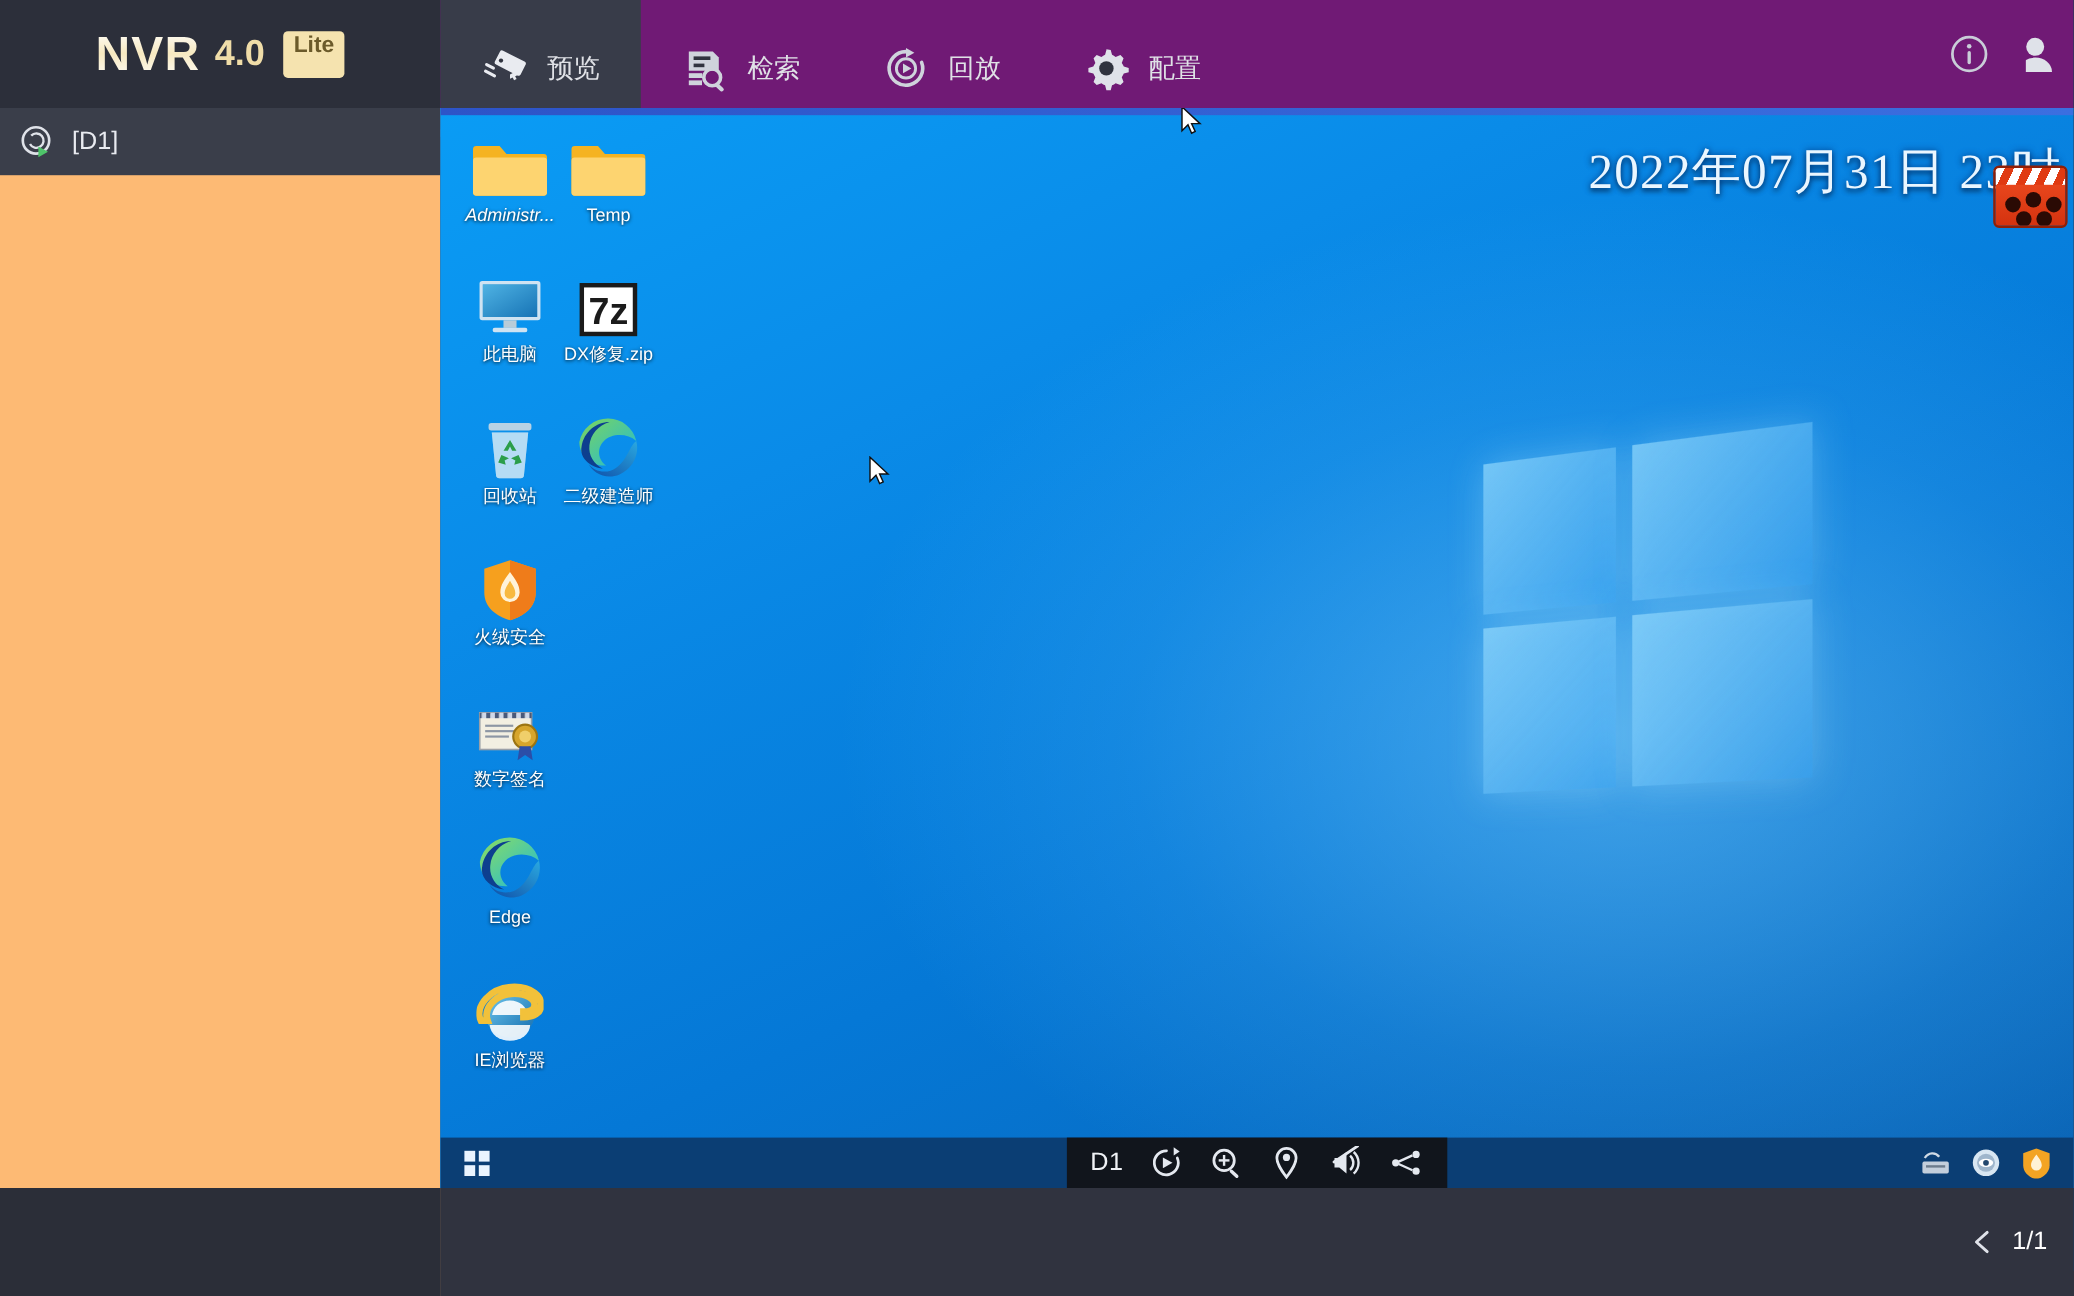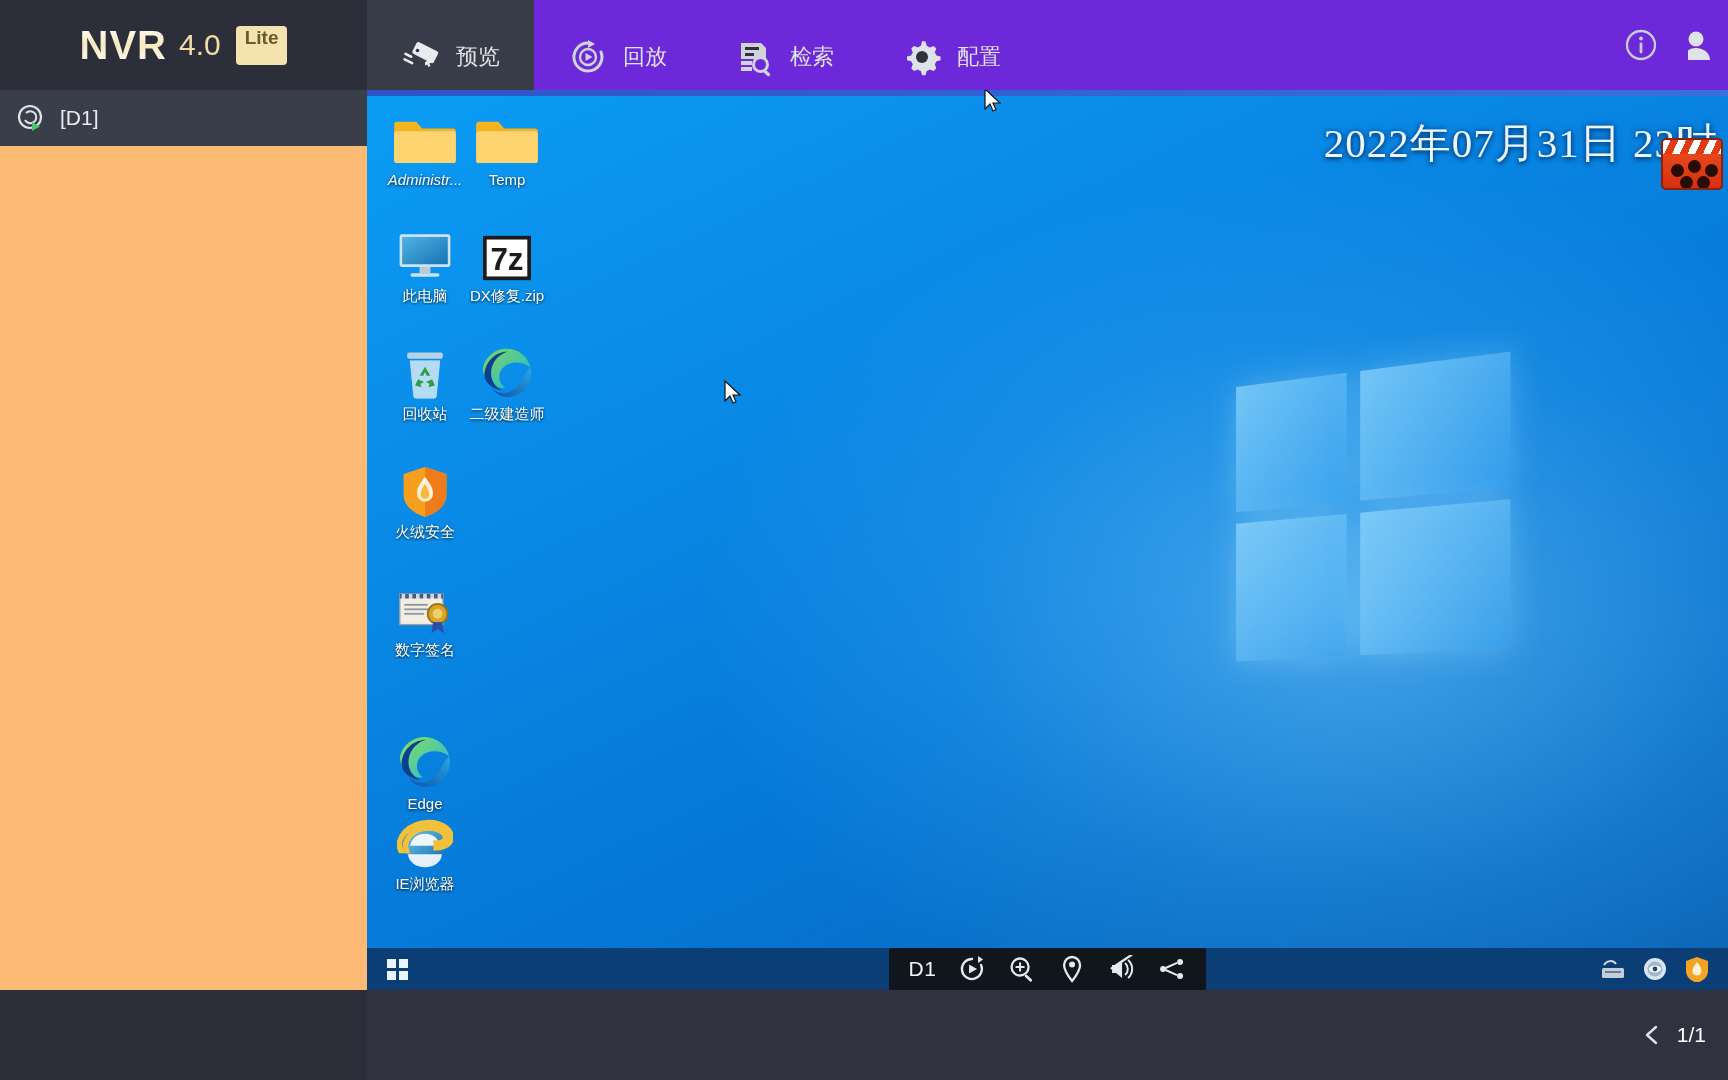--- a/index.html
+++ b/index.html
@@ -7,37 +7,37 @@
     width: 1728px; height: 1080px;
     overflow: hidden;
     background: #2b2e3a;
     font-family: "Liberation Sans", "DejaVu Sans", sans-serif;
   }
   #app { position: relative; width: 1728px; height: 1080px; }
 
   
   .topbar {
     position: absolute; left: 0; top: 0; width: 1728px; height: 90px;
-    background: #6d28d9;
+    background: #701a75;
     display: flex; align-items: center;
   }
   .brand {
     width: 367px; height: 90px;
     display: flex; align-items: center; justify-content: center;
     background: #2c2f3a;
     gap: 10px;
   }
   .brand-nvr {
     font-size: 40px; font-weight: bold; letter-spacing: 1px;
     background: linear-gradient(180deg,#ffffff 0%,#f7e9c0 48%,#ffffff 100%);
     -webkit-background-clip: text; background-clip: text;
     -webkit-text-fill-color: transparent; color: #f2e6c8;
   }
   .brand-ver {
-    font-size: 30px; color: #f0dda8; font-weight: 400; margin-left: 2px;
+    font-size: 30px; color: #f0dda8; font-weight: 700; margin-left: 2px;
   }
   .brand-lite {
     font-size: 19px; font-weight: bold; color: #6b5a2a;
     background: #f5e3af; border-radius: 4px; padding: 1px 9px 16px 9px;
     margin-left: 5px;
   }
 
   .tabs { display: flex; height: 90px; align-items: stretch; }
   .tab {
     position: relative;
@@ -198,42 +198,42 @@
               <rect x="2" y="23" width="11" height="2.6" rx="1.3" transform="rotate(27 7.5 24)"></rect>
             </g>
           </svg>
         </span>
         <span class="tab-label">预览</span>
       </div>
 
       <div class="tab">
         <span class="ico">
           <svg viewBox="0 0 40 40" width="40" height="40">
-            <path d="M20 6 a14 14 0 1 0 13 9" fill="none" stroke="#cfd3dc" stroke-width="3" stroke-linecap="round"></path>
-            <path d="M20 3 l7 4 l-7 4 z" fill="#cfd3dc"></path>
-            <circle cx="20" cy="20" r="8" fill="none" stroke="#cfd3dc" stroke-width="2.4"></circle>
-            <path d="M17.5 16 l7 4 l-7 4 z" fill="#cfd3dc"></path>
-          </svg>
-        </span>
-        <span class="tab-label">回放</span>
-      </div>
-
-      <div class="tab">
-        <span class="ico">
-          <svg viewBox="0 0 40 40" width="40" height="40">
             <path d="M6 6 h20 l5 5 v11 h-25 z" fill="#cfd3dc"></path>
             <rect x="6" y="24" width="11" height="4" fill="#cfd3dc"></rect>
             <rect x="6" y="30" width="11" height="4" fill="#cfd3dc"></rect>
             <rect x="10" y="10" width="14" height="3" fill="#30333f"></rect>
             <rect x="10" y="16" width="9" height="3" fill="#30333f"></rect>
             <circle cx="25.5" cy="27.5" r="7" fill="none" stroke="#cfd3dc" stroke-width="3"></circle>
             <rect x="30" y="32" width="8" height="3.4" rx="1.7" transform="rotate(43 30 32)" fill="#cfd3dc"></rect>
           </svg>
         </span>
         <span class="tab-label">检索</span>
+      </div>
+
+      <div class="tab">
+        <span class="ico">
+          <svg viewBox="0 0 40 40" width="40" height="40">
+            <path d="M20 6 a14 14 0 1 0 13 9" fill="none" stroke="#cfd3dc" stroke-width="3" stroke-linecap="round"></path>
+            <path d="M20 3 l7 4 l-7 4 z" fill="#cfd3dc"></path>
+            <circle cx="20" cy="20" r="8" fill="none" stroke="#cfd3dc" stroke-width="2.4"></circle>
+            <path d="M17.5 16 l7 4 l-7 4 z" fill="#cfd3dc"></path>
+          </svg>
+        </span>
+        <span class="tab-label">回放</span>
       </div>
 
       <div class="tab">
         <span class="ico">
           <svg viewBox="0 0 40 40" width="40" height="40">
             <path fill="#dfe2e9" d="M20 4 l3.6 .6 l1.1 4.1 a12 12 0 0 1 3 1.7 l4-1.5 l2.6 2.6 l-1.5 4 a12 12 0 0 1 1.7 3 l4.1 1.1 v3.6 l-4.1 1.1 a12 12 0 0 1 -1.7 3 l1.5 4 l-2.6 2.6 l-4 -1.5 a12 12 0 0 1 -3 1.7 l-1.1 4.1 h-3.6 l-1.1 -4.1 a12 12 0 0 1 -3 -1.7 l-4 1.5 l-2.6 -2.6 l1.5 -4 a12 12 0 0 1 -1.7 -3 l-4.1 -1.1 v-3.6 l4.1 -1.1 a12 12 0 0 1 1.7 -3 l-1.5 -4 l2.6 -2.6 l4 1.5 a12 12 0 0 1 3 -1.7 l1.1 -4.1 z"></path>
             <circle cx="20" cy="20" r="6" fill="#30333f"></circle>
           </svg>
         </span>
         <span class="tab-label">配置</span>
@@ -400,21 +400,21 @@
               <rect x="7" y="27" width="22" height="2"></rect>
             </g>
             <circle cx="44" cy="28" r="11" fill="#d6a52c" stroke="#9b7412" stroke-width="2"></circle>
             <circle cx="44" cy="28" r="5.5" fill="#f0cf6a"></circle>
             <path d="M39 37 l-2 13 l7 -5 l7 5 l-2 -13 z" fill="#2b4ea8"></path>
           </svg>
         </div>
         <div class="cap">数字签名</div>
       </div>
 
-      <div class="dicon" style="left:6px; top:638px;text-align:center;">
+      <div class="dicon" style="left:6px; top:599px;text-align:center;">
         <div class="art">
           <svg viewBox="0 0 58 58" width="56" height="56">
             <defs>
               <linearGradient id="eg3" x1="0" y1="1" x2="1" y2="0">
                 <stop offset="0" stop-color="#0f4fa8"></stop>
                   <stop offset="1" stop-color="#2aa8e0"></stop>
                 </linearGradient>
               <linearGradient id="eg4" x1="0" y1="0" x2="1" y2="1">
                 <stop offset="0" stop-color="#8ede5e"></stop>
                   <stop offset="1" stop-color="#1fb9d8"></stop>

